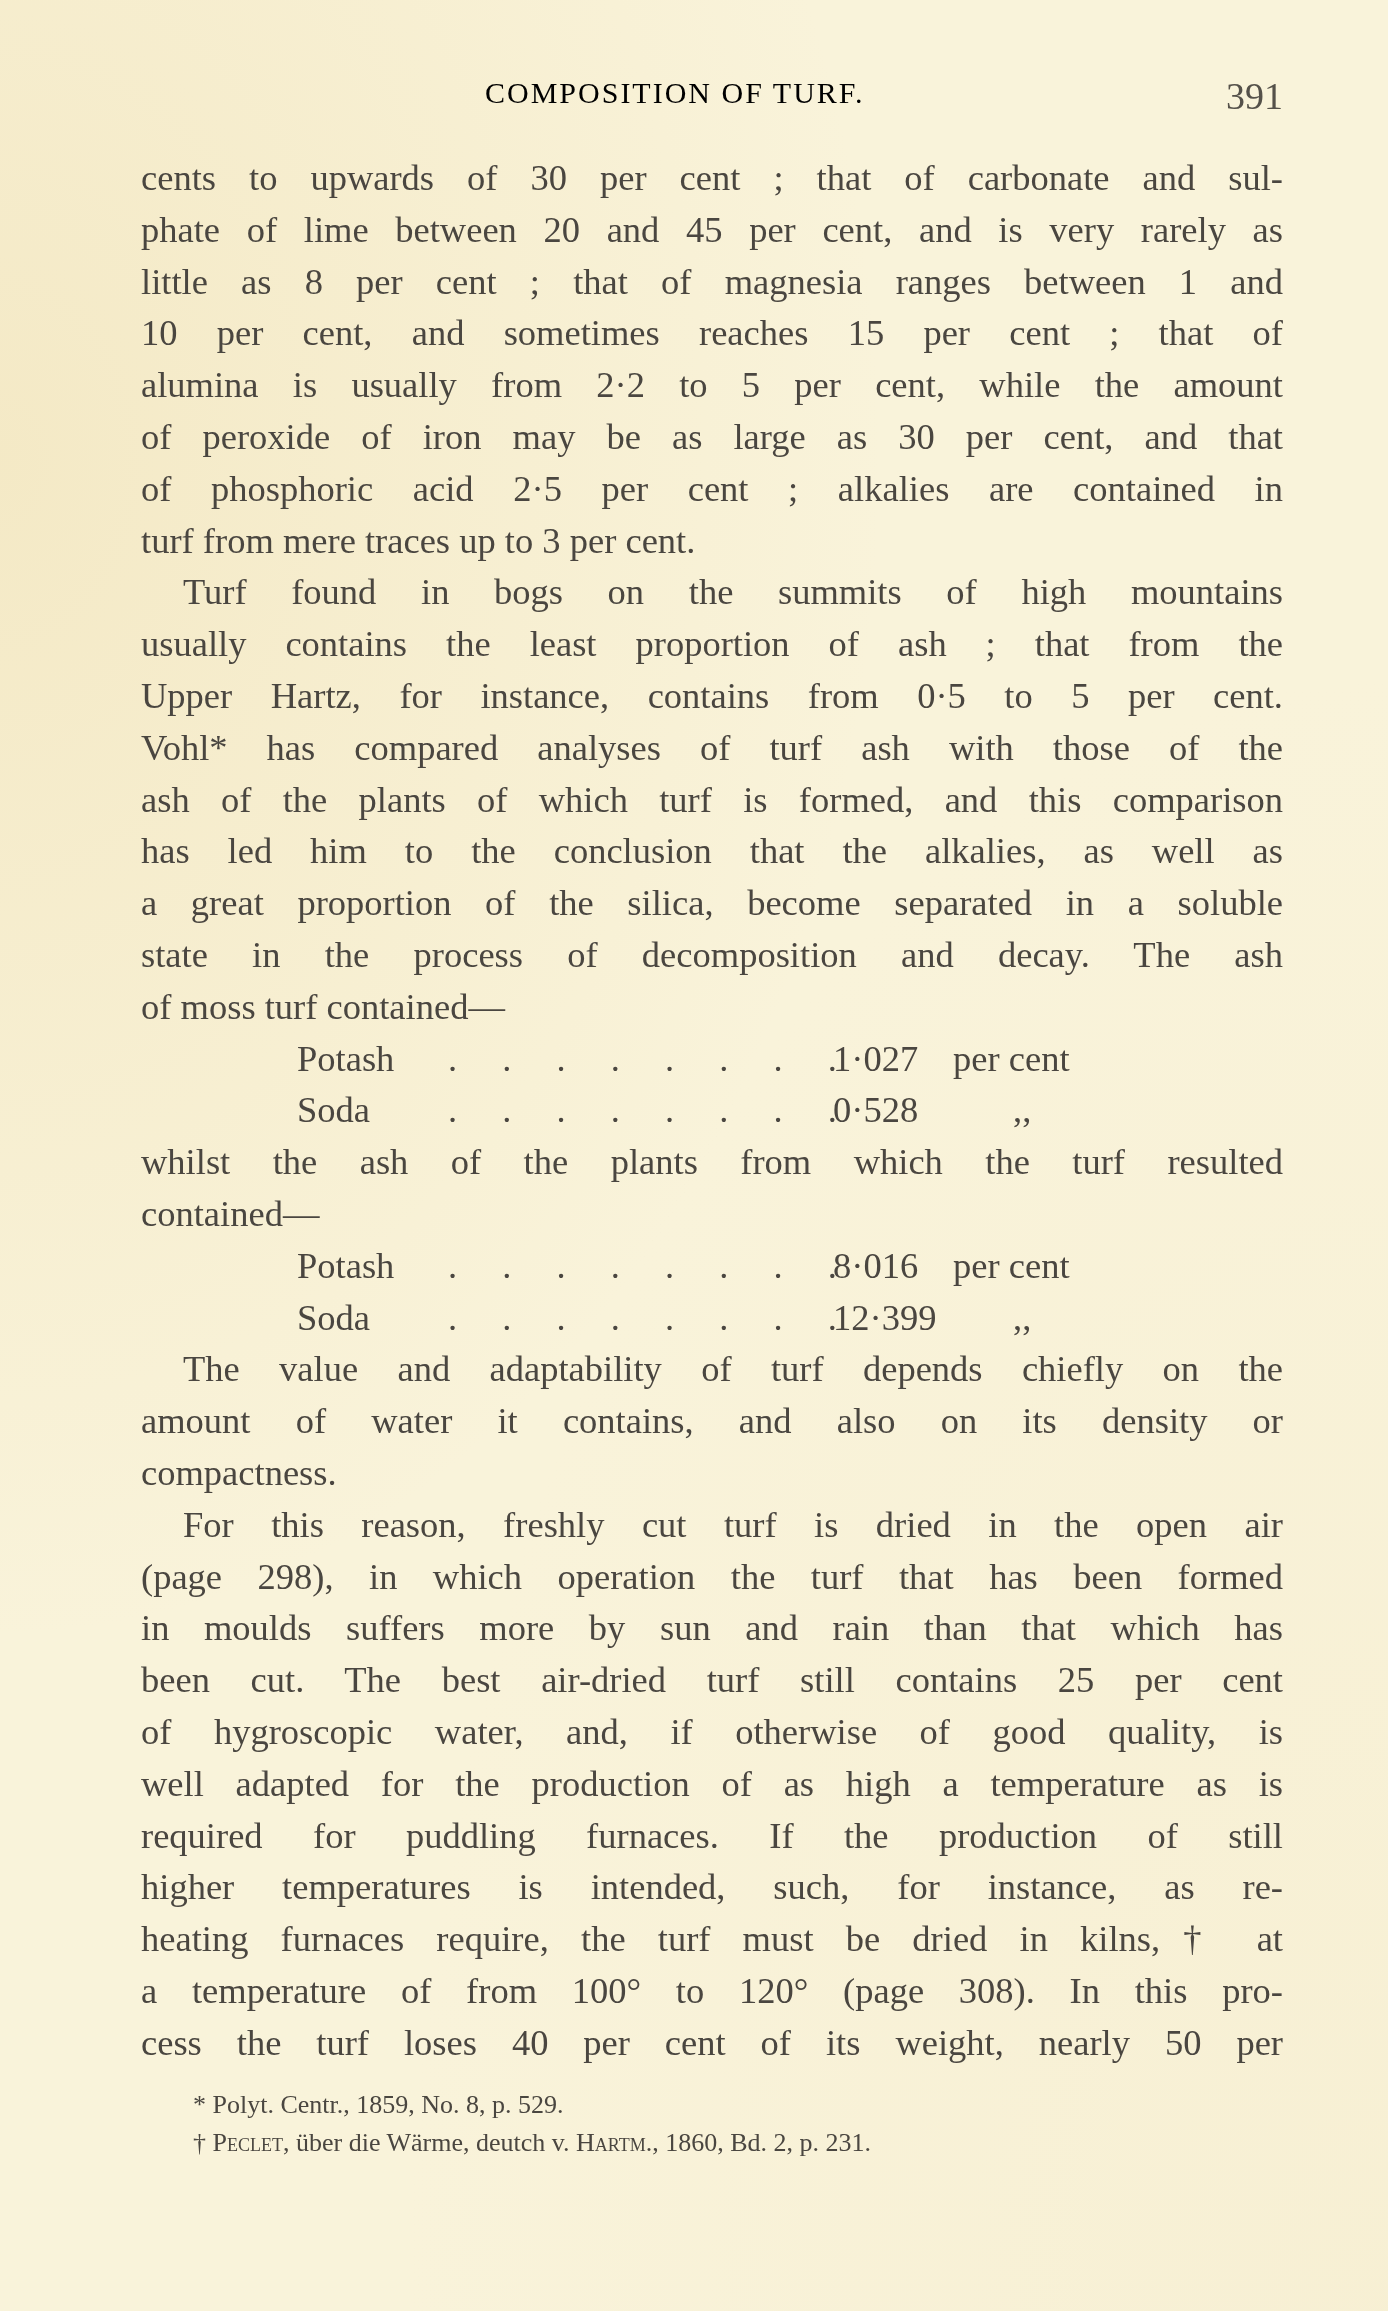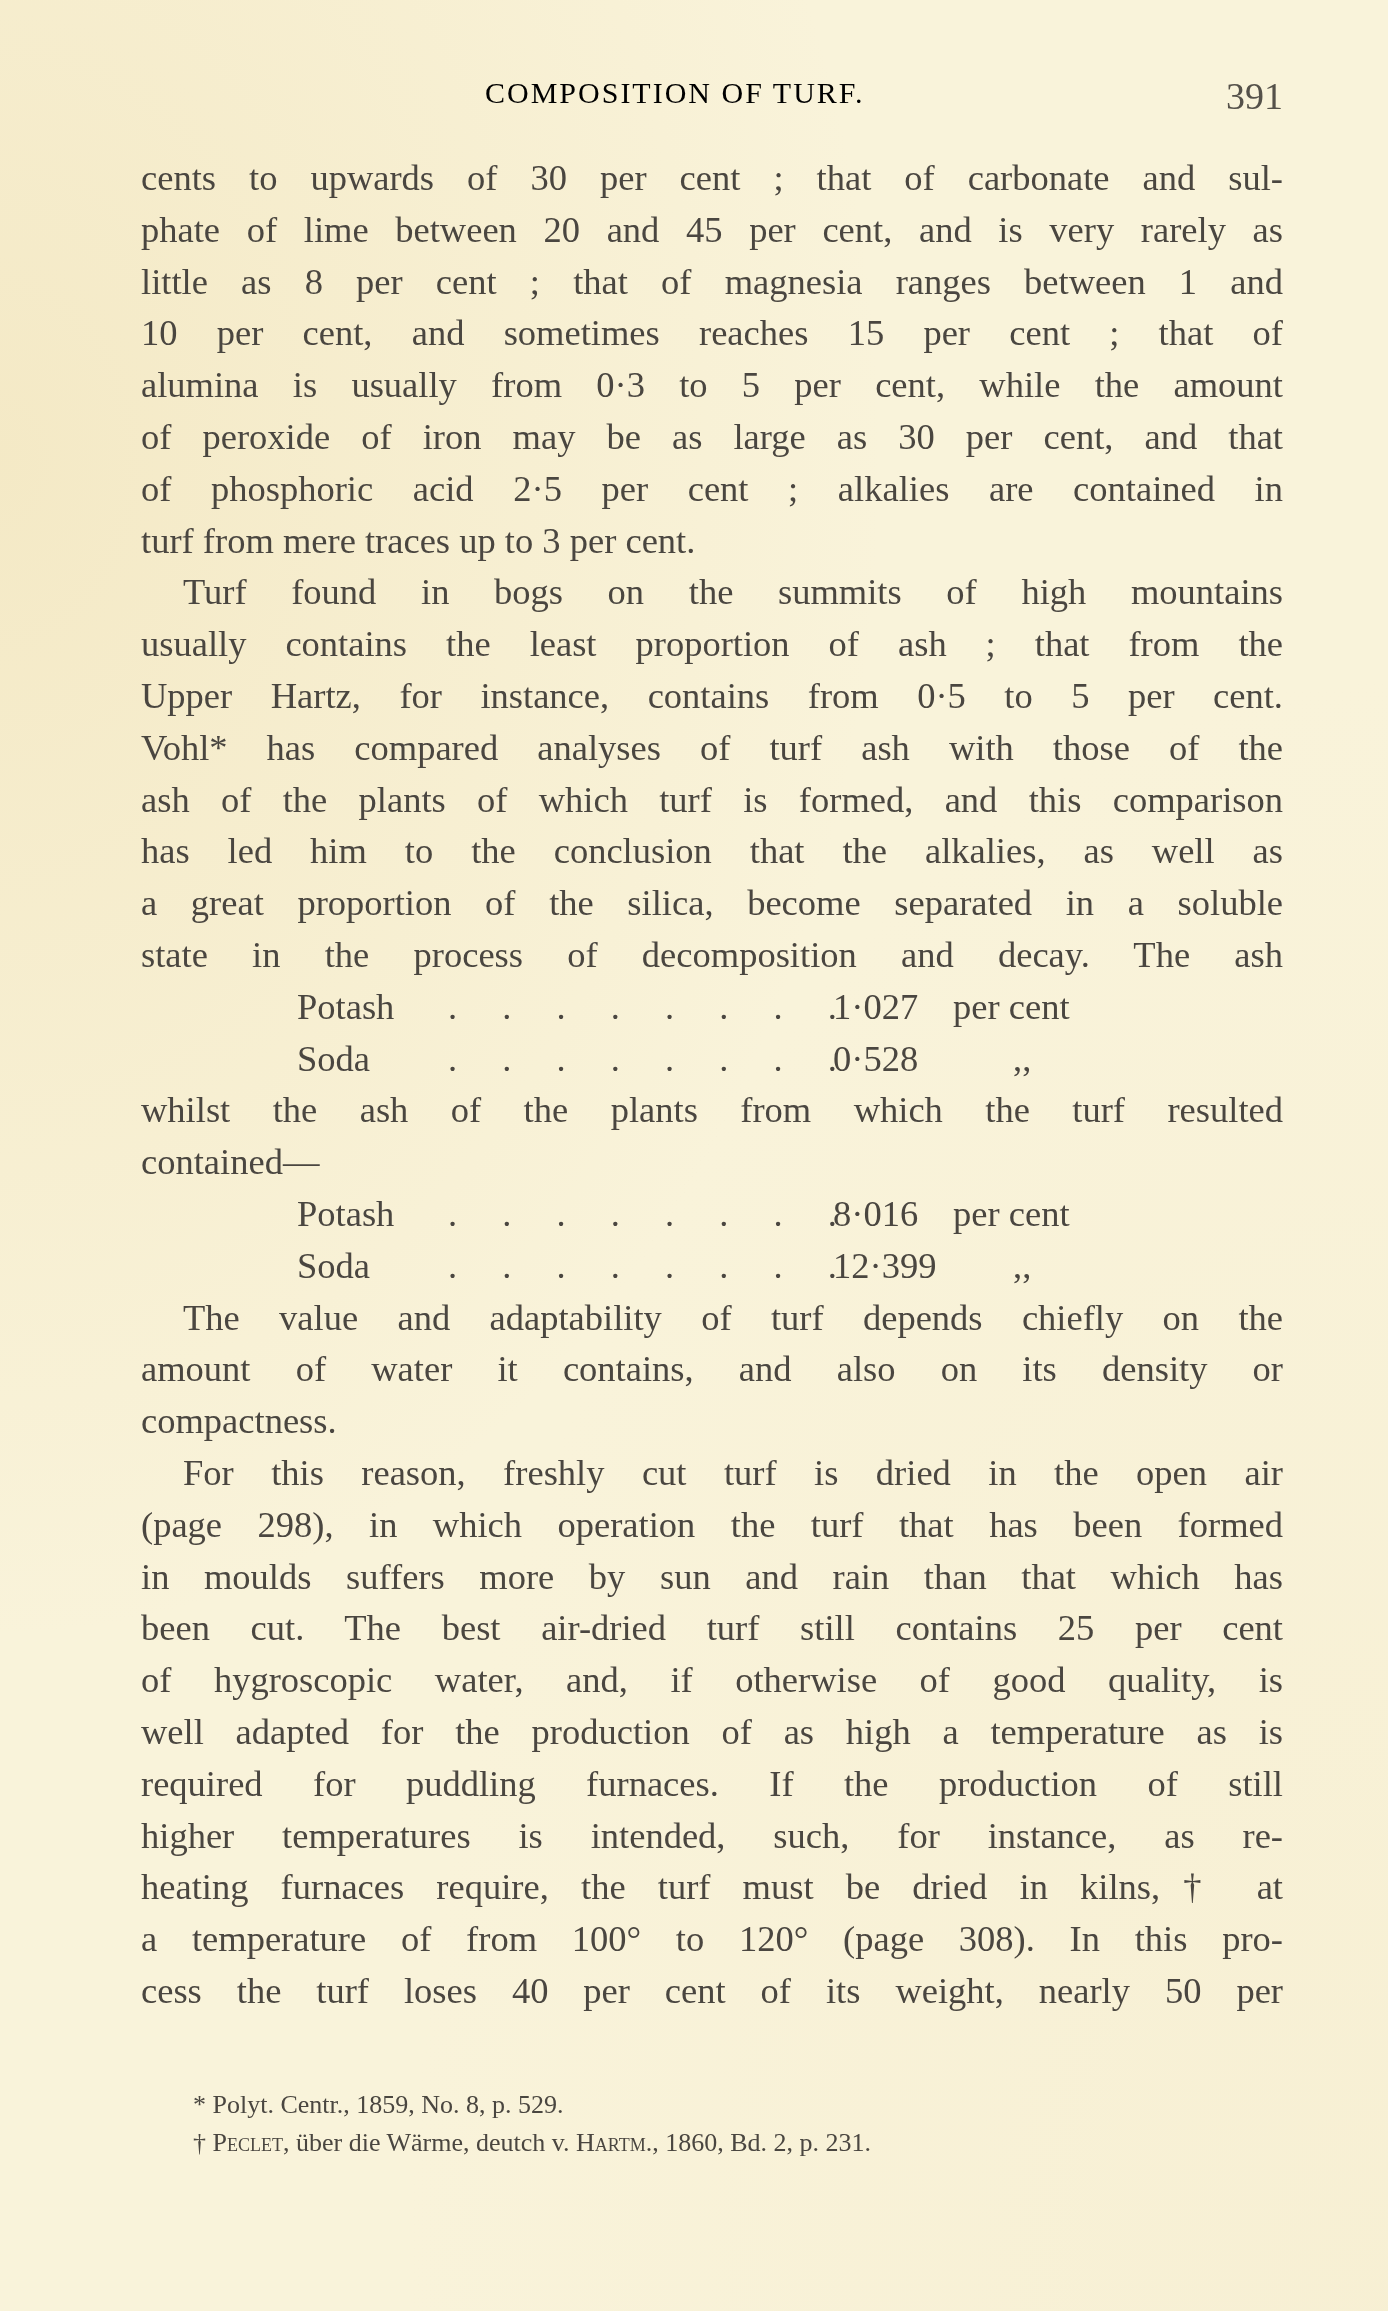--- a/index.html
+++ b/index.html
@@ -122,35 +122,36 @@
     <span class="page-number">391</span>
   </div>
 
   <div class="body-text">
 
     <div>
       <span class="line">cents to upwards of 30 per cent ; that of carbonate and sul-</span>
       <span class="line">phate of lime between 20 and 45 per cent, and is very rarely as</span>
       <span class="line">little as 8 per cent ; that of magnesia ranges between 1 and</span>
       <span class="line">10 per cent, and sometimes reaches 15 per cent ; that of</span>
-      <span class="line">alumina is usually from 0·3 to 5 per cent, while the amount</span>
+      <span class="line">alumina is usually from 2·2 to 5 per cent, while the amount</span>
       <span class="line">of peroxide of iron may be as large as 30 per cent, and that</span>
       <span class="line">of phosphoric acid 2·5 per cent ; alkalies are contained in</span>
       <span class="line last">turf from mere traces up to 3 per cent.</span>
     </div>
 
     <div>
       <span class="line indent">Turf found in bogs on the summits of high mountains</span>
       <span class="line">usually contains the least proportion of ash ; that from the</span>
       <span class="line">Upper Hartz, for instance, contains from 0·5 to 5 per cent.</span>
       <span class="line">Vohl* has compared analyses of turf ash with those of the</span>
       <span class="line">ash of the plants of which turf is formed, and this comparison</span>
       <span class="line">has led him to the conclusion that the alkalies, as well as</span>
       <span class="line">a great proportion of the silica, become separated in a soluble</span>
       <span class="line">state in the process of decomposition and decay. The ash</span>
+      <span class="line last">of moss turf contained—</span>
     </div>
 
     <div>
       <div class="table-row">
         <span class="name">Potash</span>
         <span class="dots">. . . . . . . .</span>
         <span class="value">1·027</span>
         <span class="unit">per cent</span>
       </div>
       <div class="table-row">

